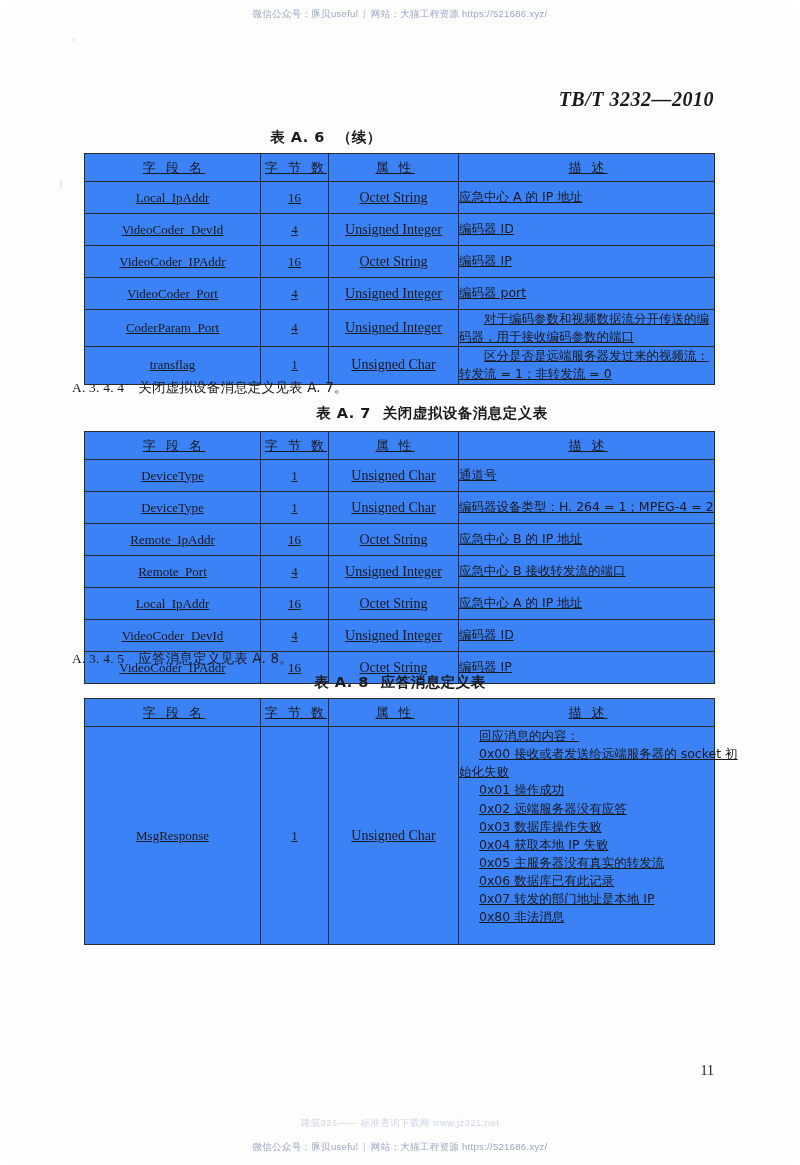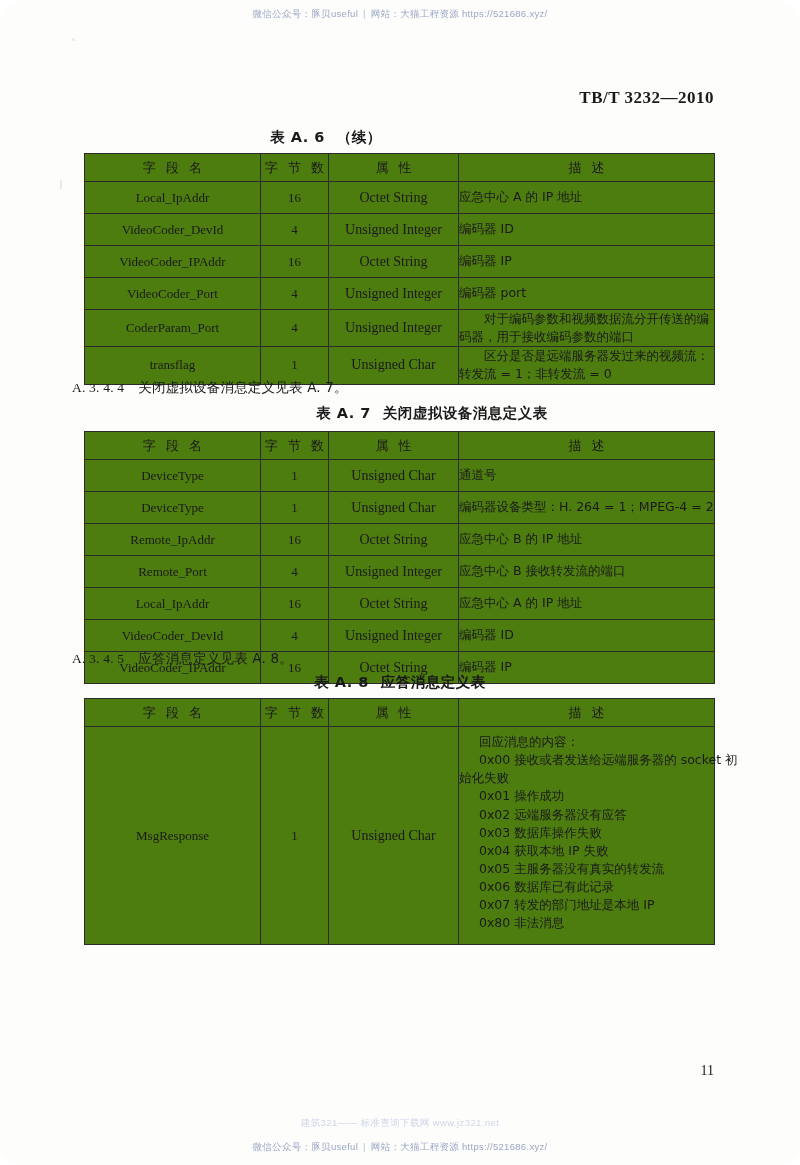--- a/index.html
+++ b/index.html
@@ -60,24 +60,25 @@
     font-family: "Liberation Sans", sans-serif;
     white-space: nowrap;
   }
   .wm-sep { margin: 0 5px; color: #b8c0d4; }
 
   
   .doc-header {
     position: absolute;
     top: 88px;
     right: 86px;
-    font-size: 17px;
+    font-size: 20px;
     font-weight: bold;
     letter-spacing: .5px;
     font-family: "Liberation Serif", serif;
+    font-style: italic;
   }
 
   
   .tbl-caption {
     text-align: center;
     font-size: 14.5px;
     font-weight: bold;
     font-family: "DejaVu Sans", sans-serif;
     letter-spacing: .5px;
   }
@@ -93,21 +94,22 @@
     font-weight: normal;
     margin-right: 14px;
     font-family: "Liberation Serif", serif;
   }
 
   
   table.std {
     border-collapse: collapse;
     width: 630px;
     table-layout: fixed;
-    background: #4d7c0f;
+    background: #3b82f6;
+    text-decoration: underline;
   }
   table.std td, table.std th {
     border: 1px solid #2b2b2b;
     padding: 0;
     vertical-align: middle;
     font-weight: normal;
   }
   table.std thead td {
     text-align: center;
     font-size: 13px;
@@ -344,21 +346,21 @@
           <td>字 节 数</td>
           <td>属    性</td>
           <td>描    述</td>
         </tr>
       </thead>
       <tbody>
         <tr style="height:218px;">
           <td class="name">MsgResponse</td>
           <td class="bytes">1</td>
           <td class="attr">Unsigned Char</td>
-          <td class="desc" style="vertical-align:top;padding-top:6px;">
+          <td class="desc" style="vertical-align:top;">
             <span class="ln ind1">回应消息的内容：</span>
             <span class="ln ind1">0x00 接收或者发送给远端服务器的 socket 初</span>
             <span class="ln">始化失败</span>
             <span class="ln ind1">0x01 操作成功</span>
             <span class="ln ind1">0x02 远端服务器没有应答</span>
             <span class="ln ind1">0x03 数据库操作失败</span>
             <span class="ln ind1">0x04 获取本地 IP 失败</span>
             <span class="ln ind1">0x05 主服务器没有真实的转发流</span>
             <span class="ln ind1">0x06 数据库已有此记录</span>
             <span class="ln ind1">0x07 转发的部门地址是本地 IP</span>

